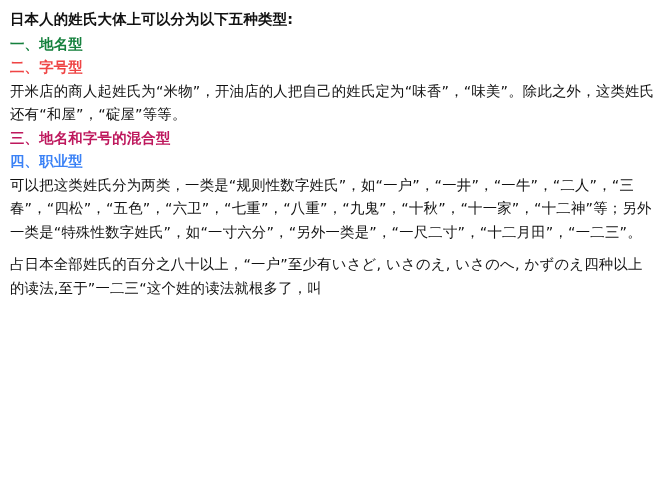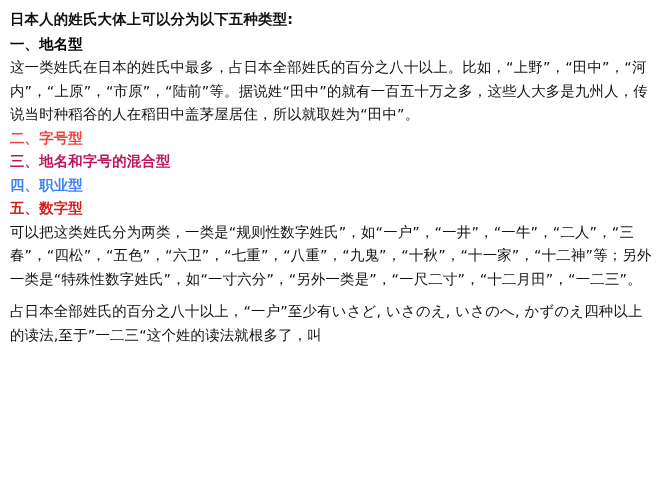--- a/index.html
+++ b/index.html
@@ -26,21 +26,21 @@
     letter-spacing: 0.2px;
     white-space: pre-wrap;
     word-break: break-all;
   }
   .title {
     color: #111111;
     font-weight: bold;
     margin-bottom: 1px;
   }
   .heading {
-    color: #000000;
+    color: #15803d;
     font-weight: bold;
   }
   .heading.blue {
     color: #ef4444;
   }
   .heading.teal {
     color: #be185d;
   }
   .heading.purple {
     color: #3b82f6;
@@ -59,26 +59,25 @@
   }
 </style>
 </head>
 <body>
 
 <div id="page">
 
   <div class="line title">日本人的姓氏大体上可以分为以下五种类型:</div>
 
   <div class="line heading">一、地名型</div>
-  <div class="line body-text para">这一类姓氏在日本的姓氏中最多，占日本全部姓氏的百分之八十以上。比如，“上野”，“田中”，“河内”，“上原”，“市原”，“陆前”等。据说姓“田中”的就有一百五十万之多，这些人大多是九州人，传说当时种稻谷的人在稻田中盖茅屋居住，所以就取姓为“田中”。</div>
 
   <div class="line heading blue">二、字号型</div>
+  <div class="line body-text para">开米店的商人起姓氏为“米物”，开油店的人把自己的姓氏定为“味香”，“味美”。除此之外，这类姓氏还有“和屋”，“碇屋”等等。</div>
 
   <div class="line heading teal">三、地名和字号的混合型</div>
 
   <div class="line heading purple">四、职业型</div>
 
-  <div class="line heading red2">五、数字型</div>
   <div class="line body-text para">可以把这类姓氏分为两类，一类是“规则性数字姓氏”，如“一户”，“一井”，“一牛”，“二人”，“三春”，“四松”，“五色”，“六卫”，“七重”，“八重”，“九鬼”，“十秋”，“十一家”，“十二神”等；另外一类是“特殊性数字姓氏”，如“一寸六分”，“另外一类是”，“一尺二寸”，“十二月田”，“一二三”。</div>
   <div class="spacer"></div>
   <div class="line body-text para">占日本全部姓氏的百分之八十以上，“一户”至少有いさど, いさのえ, いさのへ, かずのえ四种以上的读法,至于”一二三“这个姓的读法就根多了，叫</div>
 
 </div>
 
 </body></html>

